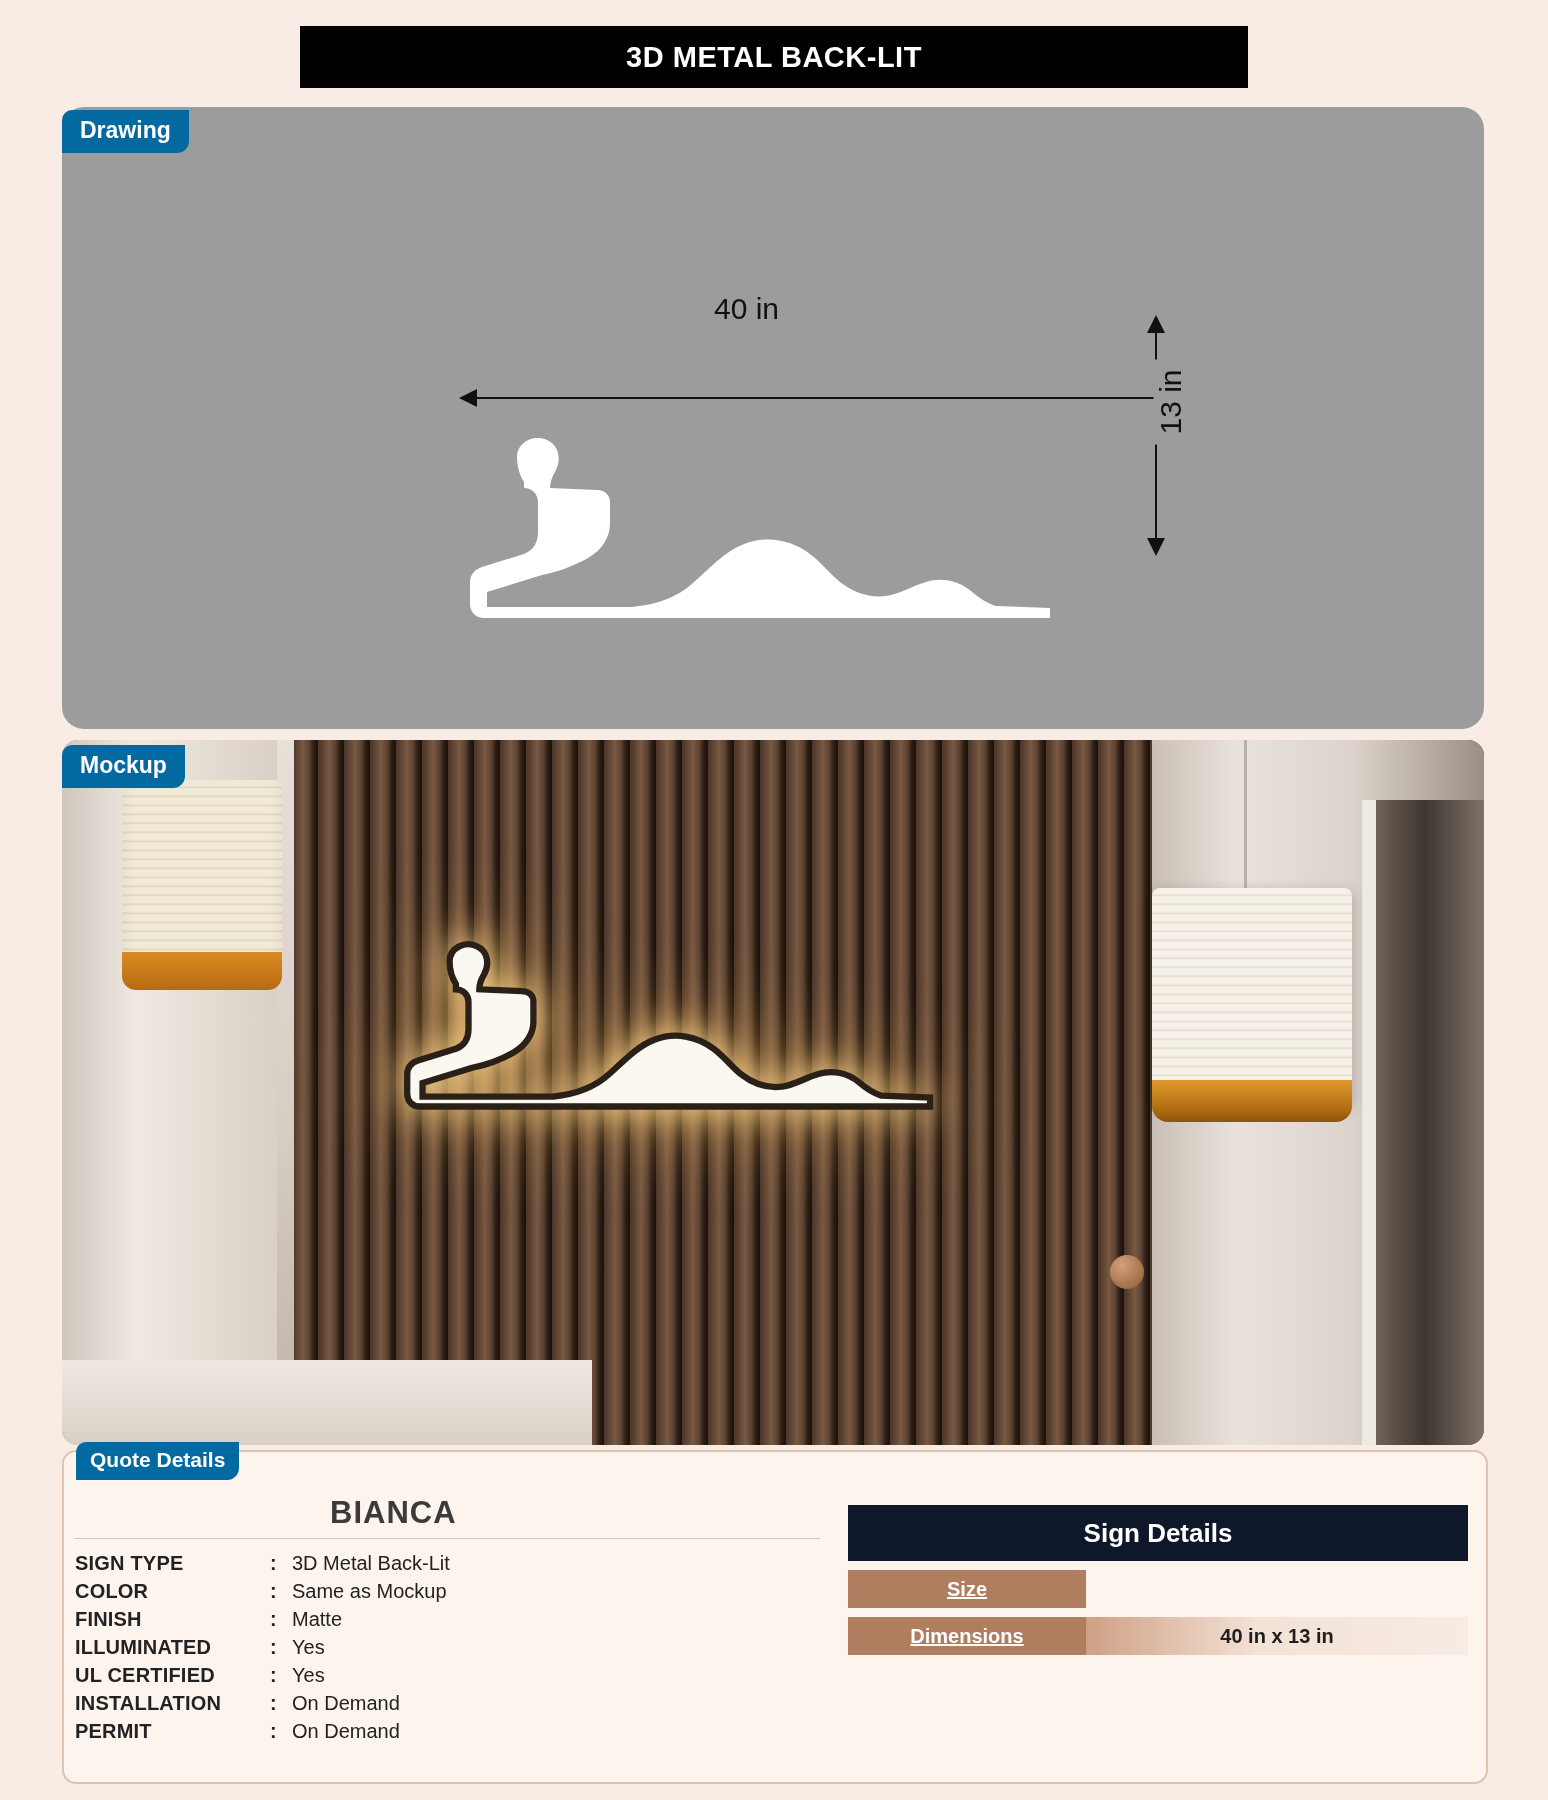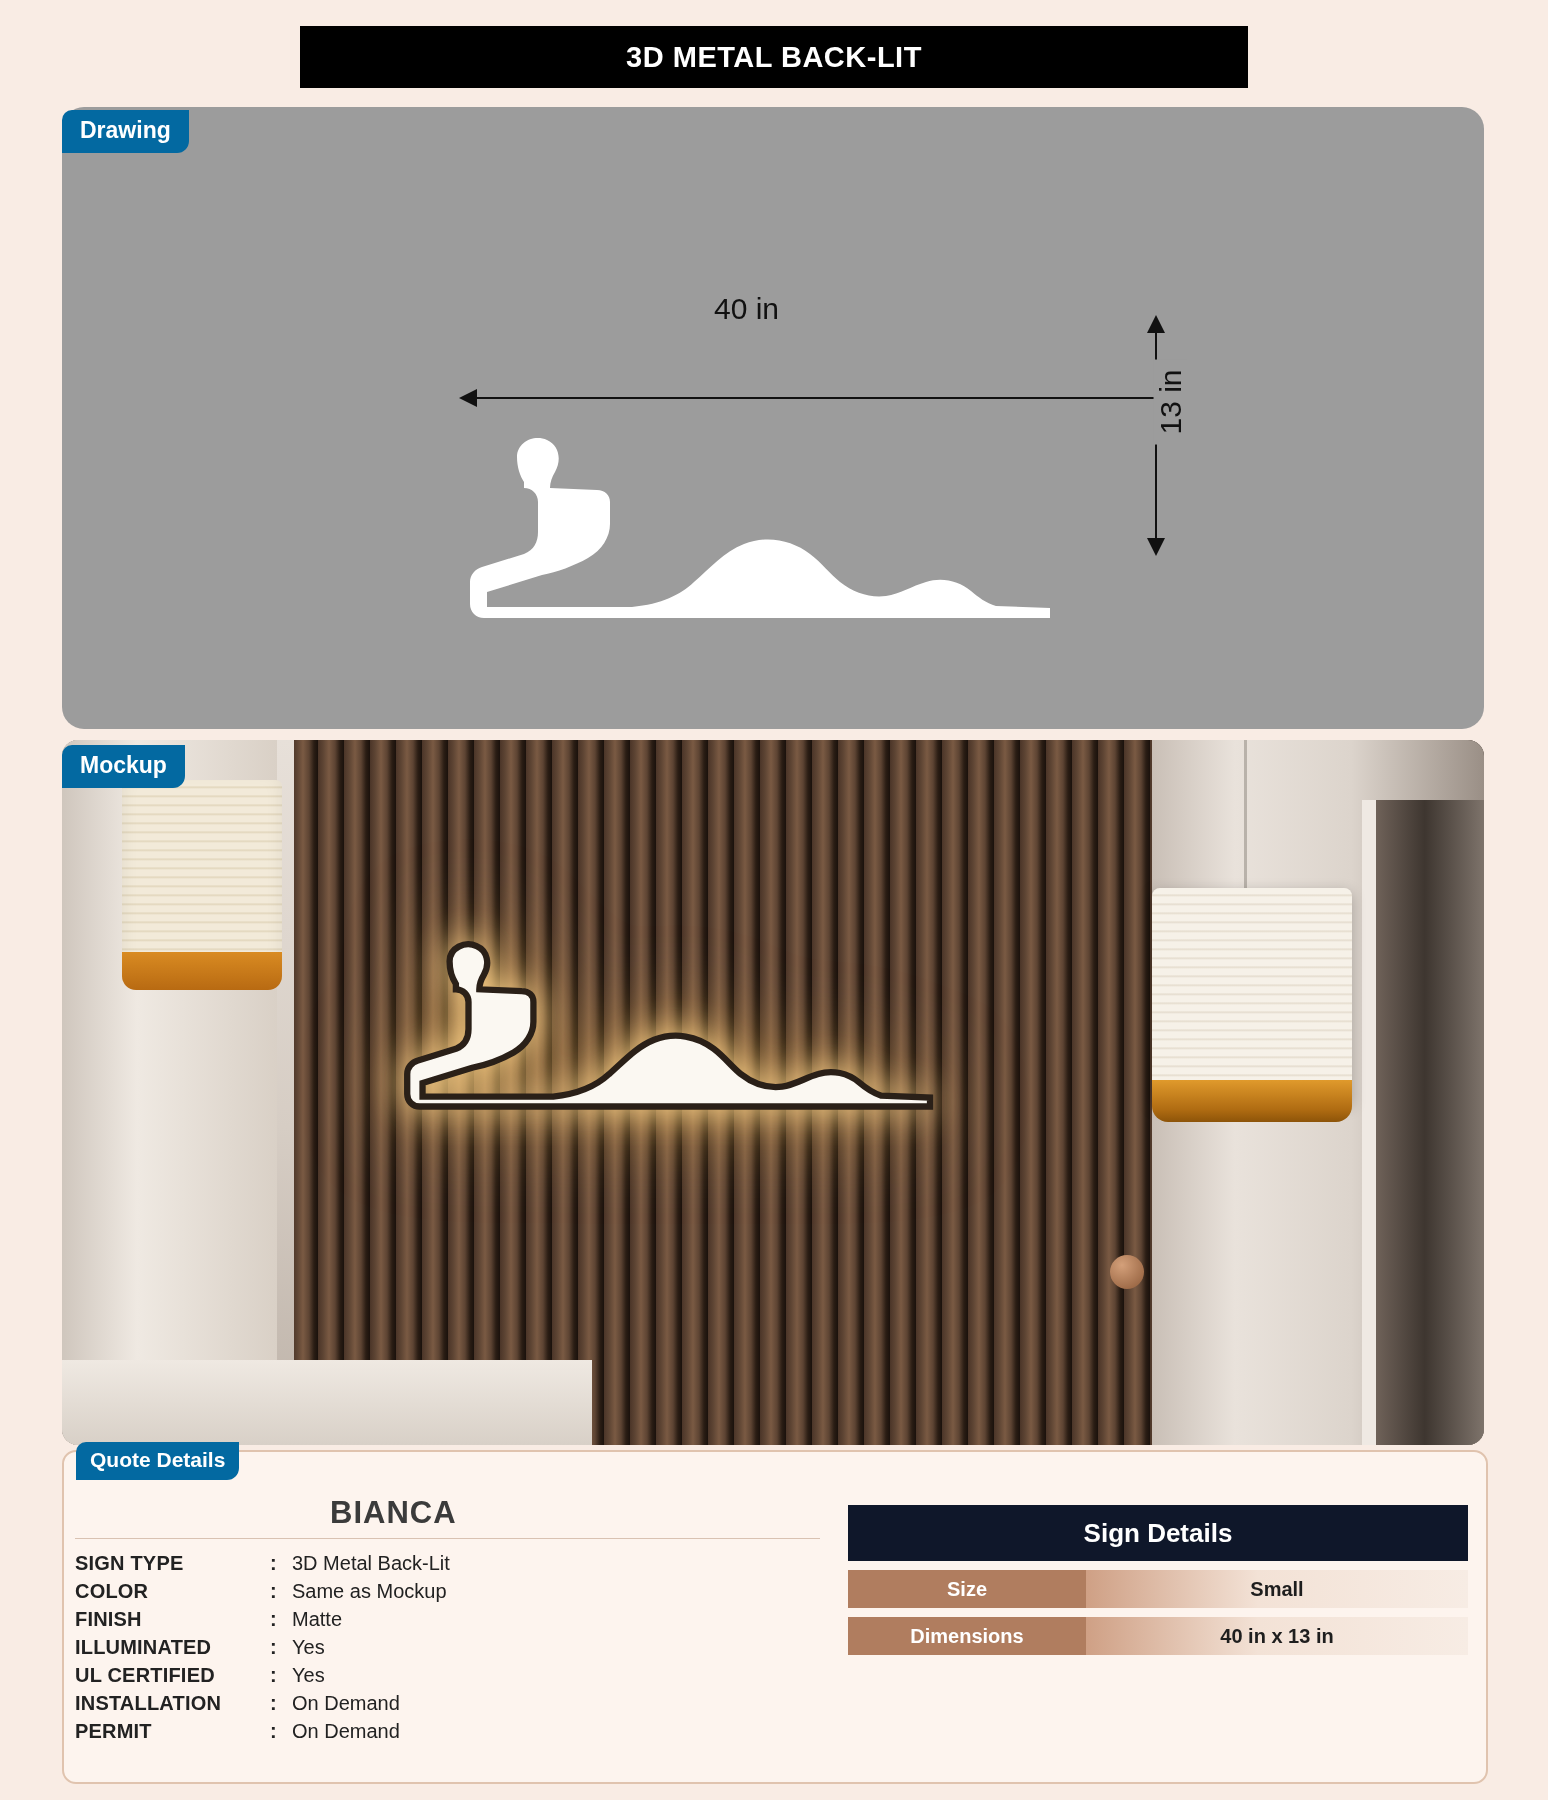--- a/index.html
+++ b/index.html
@@ -304,20 +304,21 @@
   }
   .sd-key {
     width: 238px;
     background: #b07d5f;
     color: #ffffff;
     font-weight: bold;
     font-size: 20px;
     display: flex;
     align-items: center;
     justify-content: center;
+    text-decoration: underline;
   }
   .sd-val {
     flex: 1;
     background: linear-gradient(90deg, #cfa085 0%, #f3e2d6 45%, #f7ece4 100%);
     color: #1e1e1e;
     font-weight: bold;
     font-size: 20px;
     display: flex;
     align-items: center;
     justify-content: center;
@@ -437,19 +438,18 @@
     <span class="spec-label">PERMIT</span>
     <span class="spec-colon">:</span>
     <span class="spec-value">On Demand</span>
   </div>
 </div>
 
 <div class="sign-details">
   <div class="sd-header">Sign Details</div>
   <div class="sd-row">
     <div class="sd-key">Size</div>
-    <div class="sd-val">Small</div>
   </div>
   <div class="sd-row">
     <div class="sd-key">Dimensions</div>
     <div class="sd-val">40 in x 13 in</div>
   </div>
 </div>
 
 </body></html>

